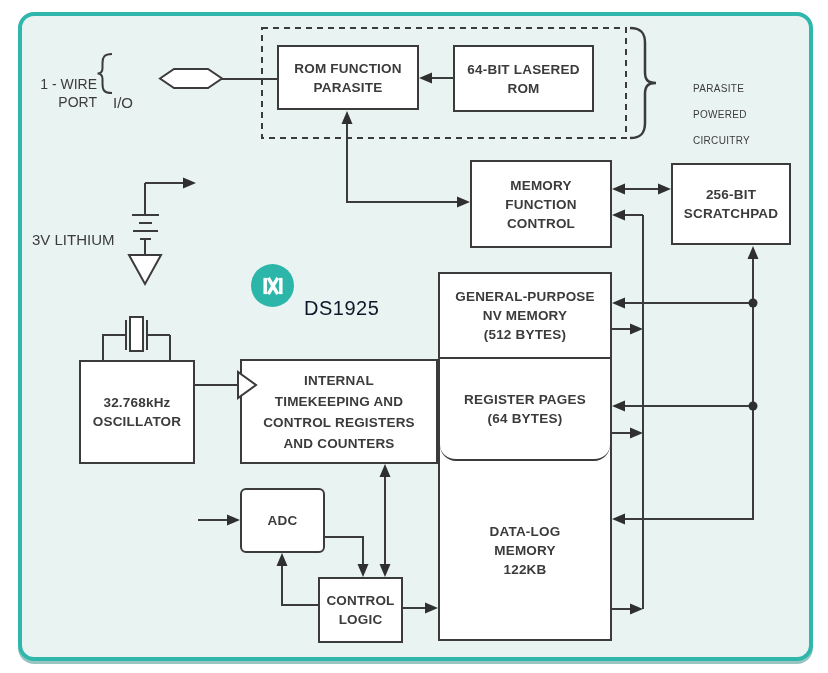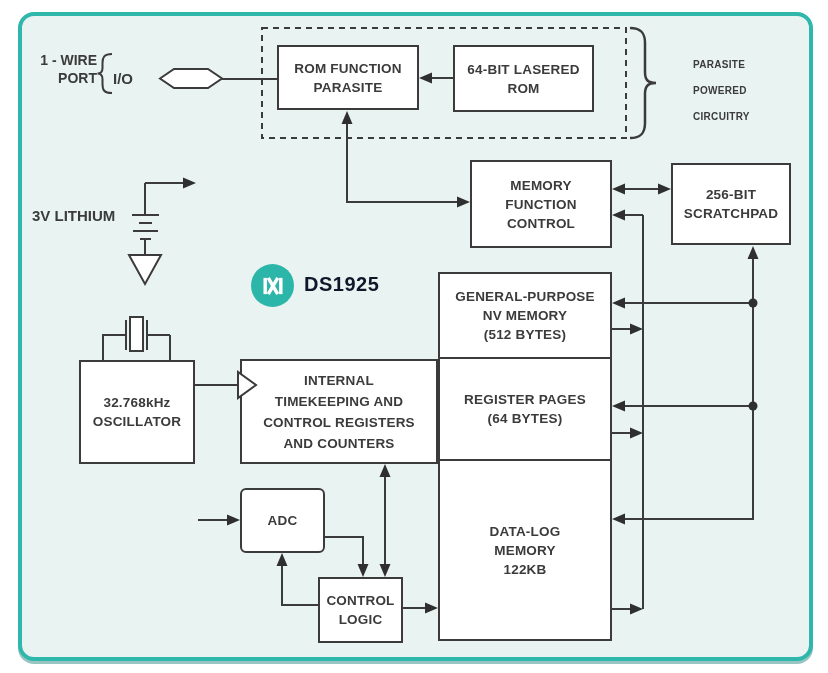--- a/index.html
+++ b/index.html
@@ -20,23 +20,23 @@
   .box-label,.mem-label{
     white-space:pre-line;font-size:13.5px;font-weight:700;line-height:19px;letter-spacing:.2px;color:#3b3b3b;
   }
   .tk .box-label{line-height:21px;}
   .mem-stack{
     position:absolute;left:438px;top:272px;width:174px;height:369px;box-sizing:border-box;
     background:#ffffff;border:2px solid #3b3b3b;display:flex;flex-direction:column;
   }
   .mem-sec{display:flex;align-items:center;justify-content:center;text-align:center;box-sizing:border-box;}
   .mem-sec.s1{height:85px;border-bottom:2px solid #3b3b3b;}
-  .mem-sec.s2{height:102px;border-bottom:2px solid #3b3b3b;}
+  .mem-sec.s2{height:102px;border-bottom:2px solid #3b3b3b;border-radius:16px;}
   .mem-sec.s3{flex:1;border-radius:31px;}
-  .float-label{position:absolute;white-space:pre-line;font-weight:700;color:#3b3b3b;}
+  .float-label{position:absolute;white-space:pre-line;font-weight:400;color:#3b3b3b;margin-top:24px;}
   .port-label{left:30px;top:51px;width:67px;text-align:right;font-size:14px;line-height:18px;}
   .io-label{left:113px;top:70px;font-size:15px;}
   .battery-label{left:32px;top:207px;font-size:15px;}
   .parasite-label{left:693px;top:52px;font-size:10px;line-height:26px;letter-spacing:.3px;}
   .part-number{left:304px;top:273px;font-size:20px;letter-spacing:.5px;color:#0f172a;}
   .logo{
     position:absolute;left:251px;top:264px;width:43px;height:43px;border-radius:50%;
     background:#2cb6a9;display:flex;align-items:center;justify-content:center;
   }
 </style>

